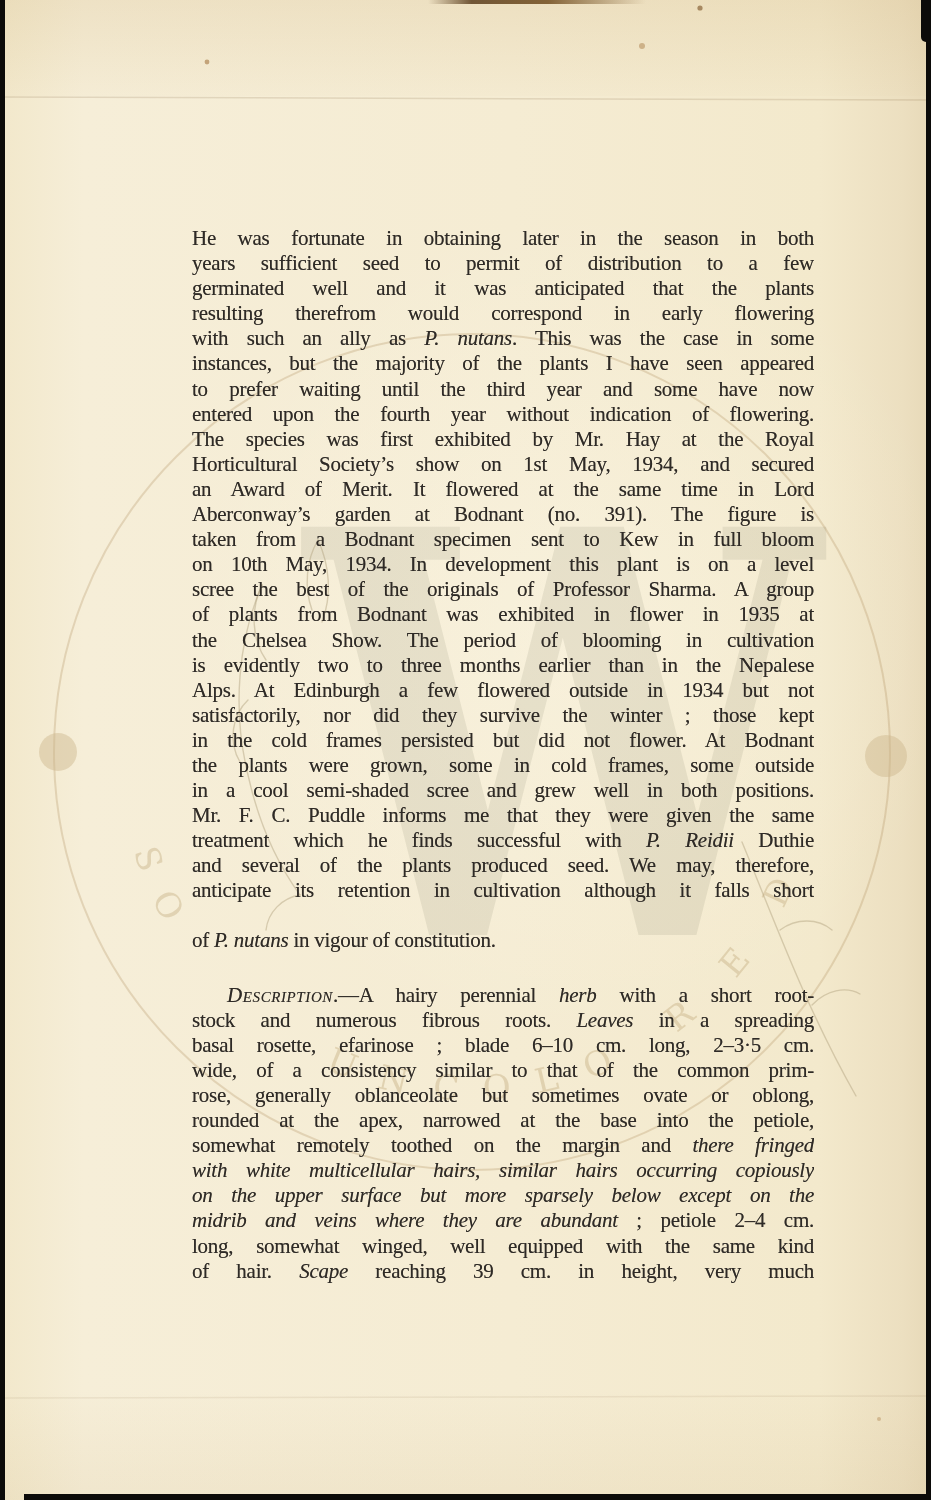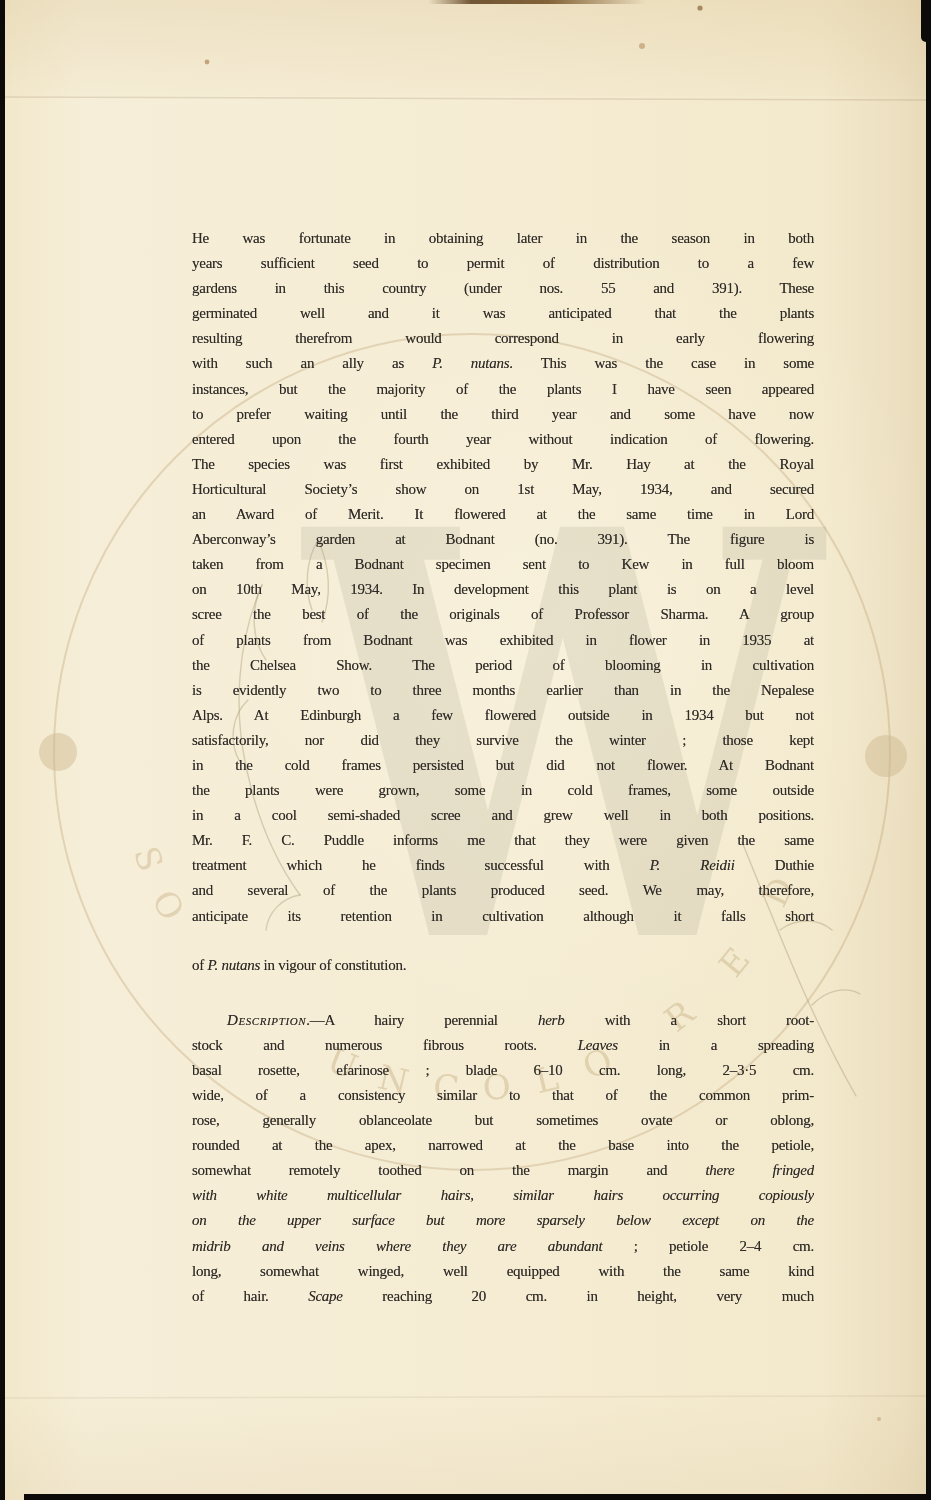--- a/index.html
+++ b/index.html
@@ -23,21 +23,21 @@
   .wm-dot{fill:rgba(203,182,139,.45);}
   .wm-mono{font-family:"DejaVu Serif",serif;font-weight:bold;font-size:560px;
     fill:rgba(118,116,94,.13);text-anchor:middle;}
   .wm-leaf{fill:none;stroke:rgba(175,160,124,.45);stroke-width:1.4;stroke-linecap:round;}
   .wm-letter{font-family:"DejaVu Serif",serif;font-size:34px;fill:rgba(186,160,112,.35);text-anchor:middle;}
   .crease{stroke:rgba(120,90,50,.16);stroke-width:1.5;}
   .speck{fill:rgba(150,96,38,.5);}
 
   
   .text-block{position:absolute;left:192px;top:226px;width:622px;z-index:3;
-    color:#2e2a26;font-size:15px;letter-spacing:-0.25px;
+    color:#2e2a26;font-size:21px;letter-spacing:-0.25px;
     text-shadow:0 0 0.5px rgba(46,42,38,.55);}
   .para{margin:0;}
   .line{height:25.1px;line-height:25.1px;overflow:hidden;
     text-align:justify;text-align-last:justify;}
   .line.lastline{text-align-last:left;margin-top:24px;}
   .line.ind{padding-left:35px;}
   .it{font-style:italic;}
   .sc{font-variant:small-caps;letter-spacing:.6px;font-style:italic;}
 
   
@@ -99,21 +99,20 @@
       <circle class="speck" cx="642" cy="46" r="3" style="fill:rgba(150,96,38,.38)"></circle>
       <circle class="speck" cx="879" cy="1419" r="2" style="fill:rgba(150,96,38,.3)"></circle>
       <circle class="speck" cx="700" cy="8" r="2.6" style="fill:rgba(110,65,20,.55)"></circle>
     </g>
   </svg>
 
   <div class="text-block" id="text-block">
       <div class="para">
         <div class="line"><span>He was fortunate in obtaining later in the season in both</span></div>
         <div class="line"><span>years sufficient seed to permit of distribution to a few</span></div>
-        <div class="line"><span>gardens in this country (under nos. 55 and 391). These</span></div>
         <div class="line"><span>germinated well and it was anticipated that the plants</span></div>
         <div class="line"><span>resulting therefrom would correspond in early flowering</span></div>
         <div class="line"><span>with such an ally as </span><span class="it">P. nutans</span><span>. This was the case in some</span></div>
         <div class="line"><span>instances, but the majority of the plants I have seen appeared</span></div>
         <div class="line"><span>to prefer waiting until the third year and some have now</span></div>
         <div class="line"><span>entered upon the fourth year without indication of flowering.</span></div>
         <div class="line"><span>The species was first exhibited by Mr. Hay at the Royal</span></div>
         <div class="line"><span>Horticultural Society’s show on 1st May, 1934, and secured</span></div>
         <div class="line"><span>an Award of Merit. It flowered at the same time in Lord</span></div>
         <div class="line"><span>Aberconway’s garden at Bodnant (no. 391). The figure is</span></div>
@@ -139,21 +138,21 @@
         <div class="line"><span>stock and numerous fibrous roots. </span><span class="it">Leaves</span><span> in a spreading</span></div>
         <div class="line"><span>basal rosette, efarinose ; blade 6–10 cm. long, 2–3·5 cm.</span></div>
         <div class="line"><span>wide, of a consistency similar to that of the common prim-</span></div>
         <div class="line"><span>rose, generally oblanceolate but sometimes ovate or oblong,</span></div>
         <div class="line"><span>rounded at the apex, narrowed at the base into the petiole,</span></div>
         <div class="line"><span>somewhat remotely toothed on the margin and </span><span class="it">there fringed</span></div>
         <div class="line"><span class="it">with white multicellular hairs, similar hairs occurring copiously</span></div>
         <div class="line"><span class="it">on the upper surface but more sparsely below except on the</span></div>
         <div class="line"><span class="it">midrib and veins where they are abundant</span><span> ; petiole 2–4 cm.</span></div>
         <div class="line"><span>long, somewhat winged, well equipped with the same kind</span></div>
-        <div class="line"><span>of hair. </span><span class="it">Scape</span><span> reaching 20 cm. in height, very much</span></div>
+        <div class="line"><span>of hair. </span><span class="it">Scape</span><span> reaching 39 cm. in height, very much</span></div>
       </div>
     </div>
 
   <div class="edge edge-left"></div>
   <div class="edge edge-right"></div>
   <div class="edge edge-bottom"></div>
   <div class="edge corner-tr"></div>
   <div class="edge-top-sliver"></div>
 </div>
 

